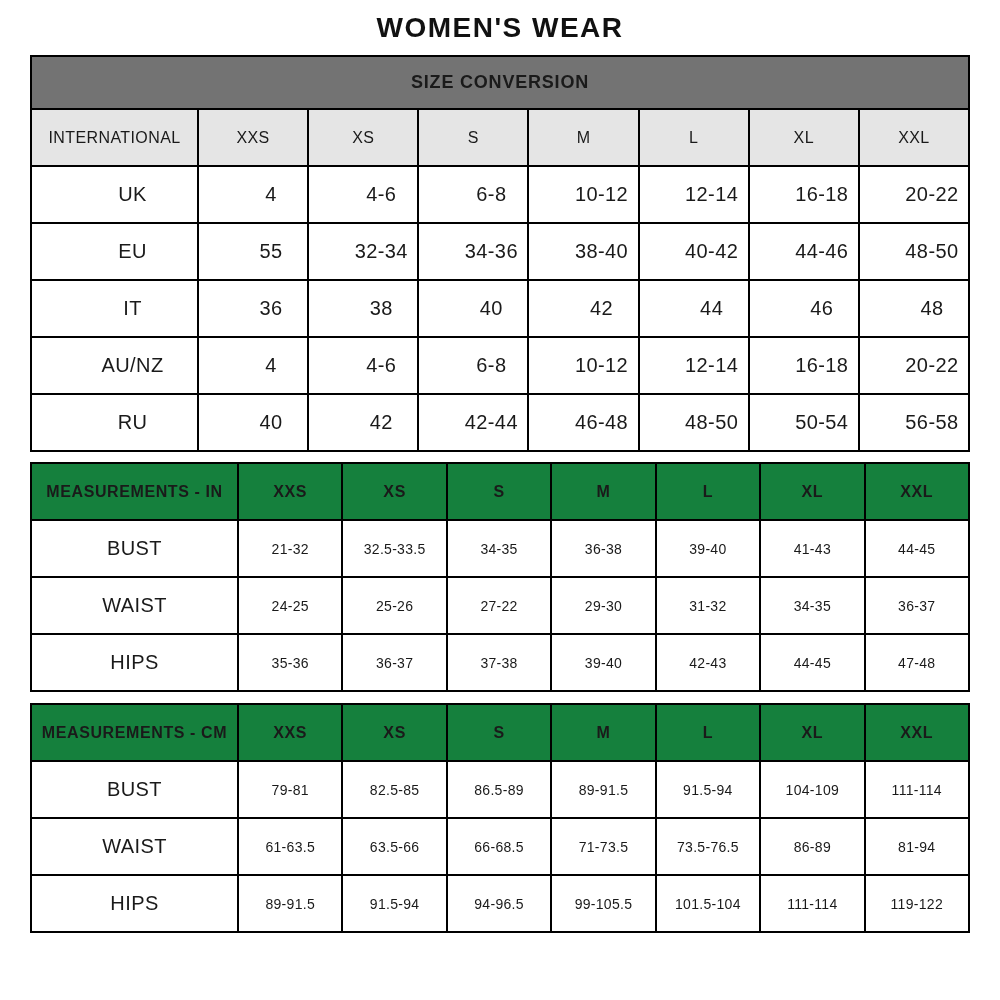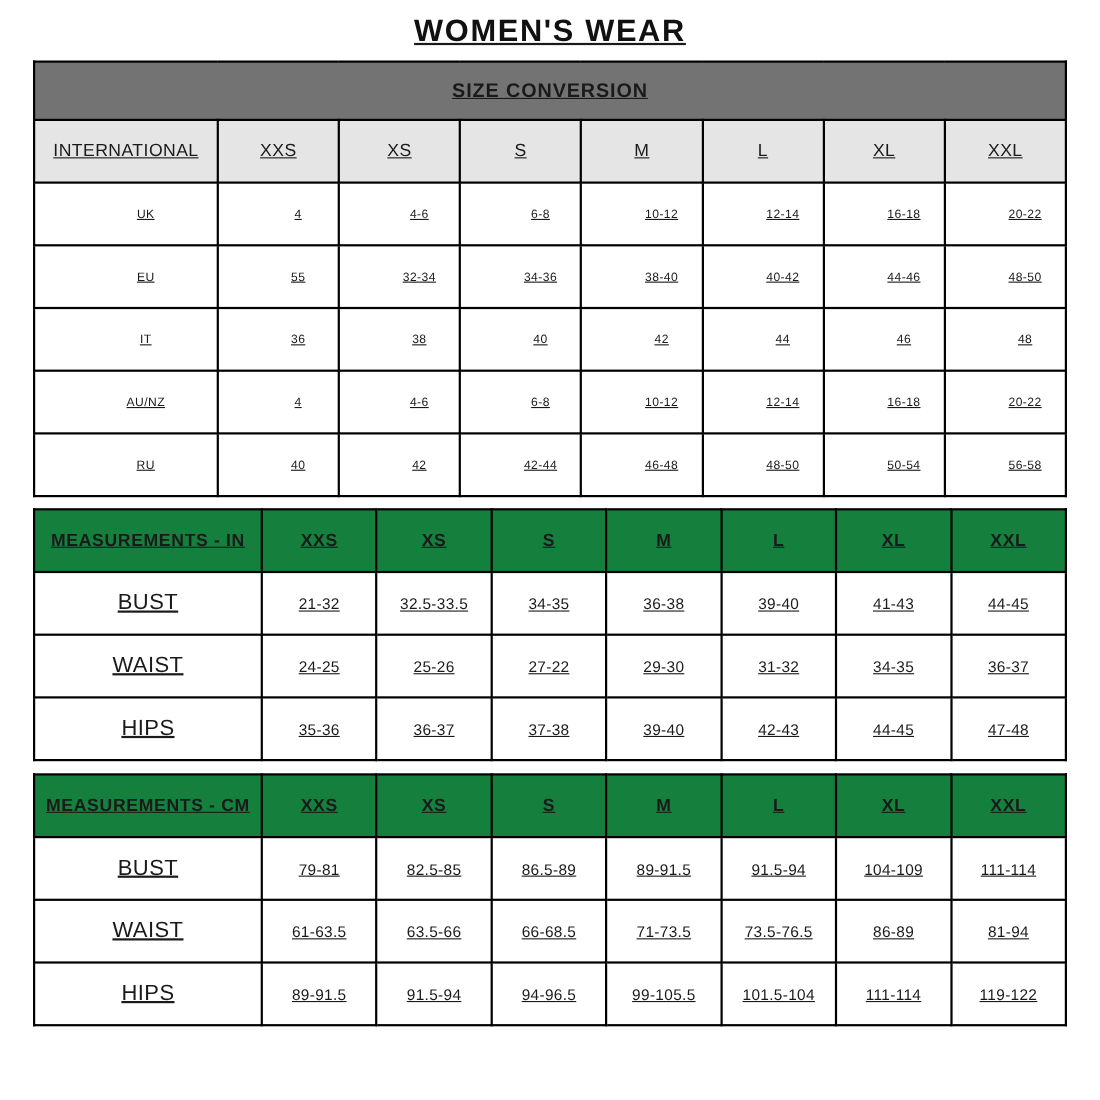--- a/index.html
+++ b/index.html
@@ -4,21 +4,21 @@
 <style>
   * { margin: 0; padding: 0; box-sizing: border-box; }
   html, body { background: #ffffff; }
   body {
     width: 1000px;
     height: 1000px;
     font-family: "Liberation Sans", sans-serif;
     color: #1a1a1a;
     overflow: hidden;
   }
-  .page { width: 1000px; height: 1000px; text-decoration: underline; }
+  .page { width: 1000px; height: 1000px; }
 
   .page-title {
     height: 55px;
     display: flex;
     align-items: center;
     justify-content: center;
     font-size: 28px;
     font-weight: 700;
     letter-spacing: 1.5px;
     color: #111;
@@ -51,21 +51,21 @@
     height: 53px;
   }
   #size-conversion td.h {
     background: #e5e5e5;
     font-weight: 400;
     font-size: 16px;
   }
   #size-conversion td.lbl,
   #size-conversion td.val {
     font-weight: 400;
-    font-size: 11px;
+    font-size: 20px;
     padding-left: 36px;
   }
 
   
   table.meas col.first { width: 207px; }
   table.meas td.h {
     background: #15803d;
     font-weight: 700;
     font-size: 16px;
     letter-spacing: 0.6px;

